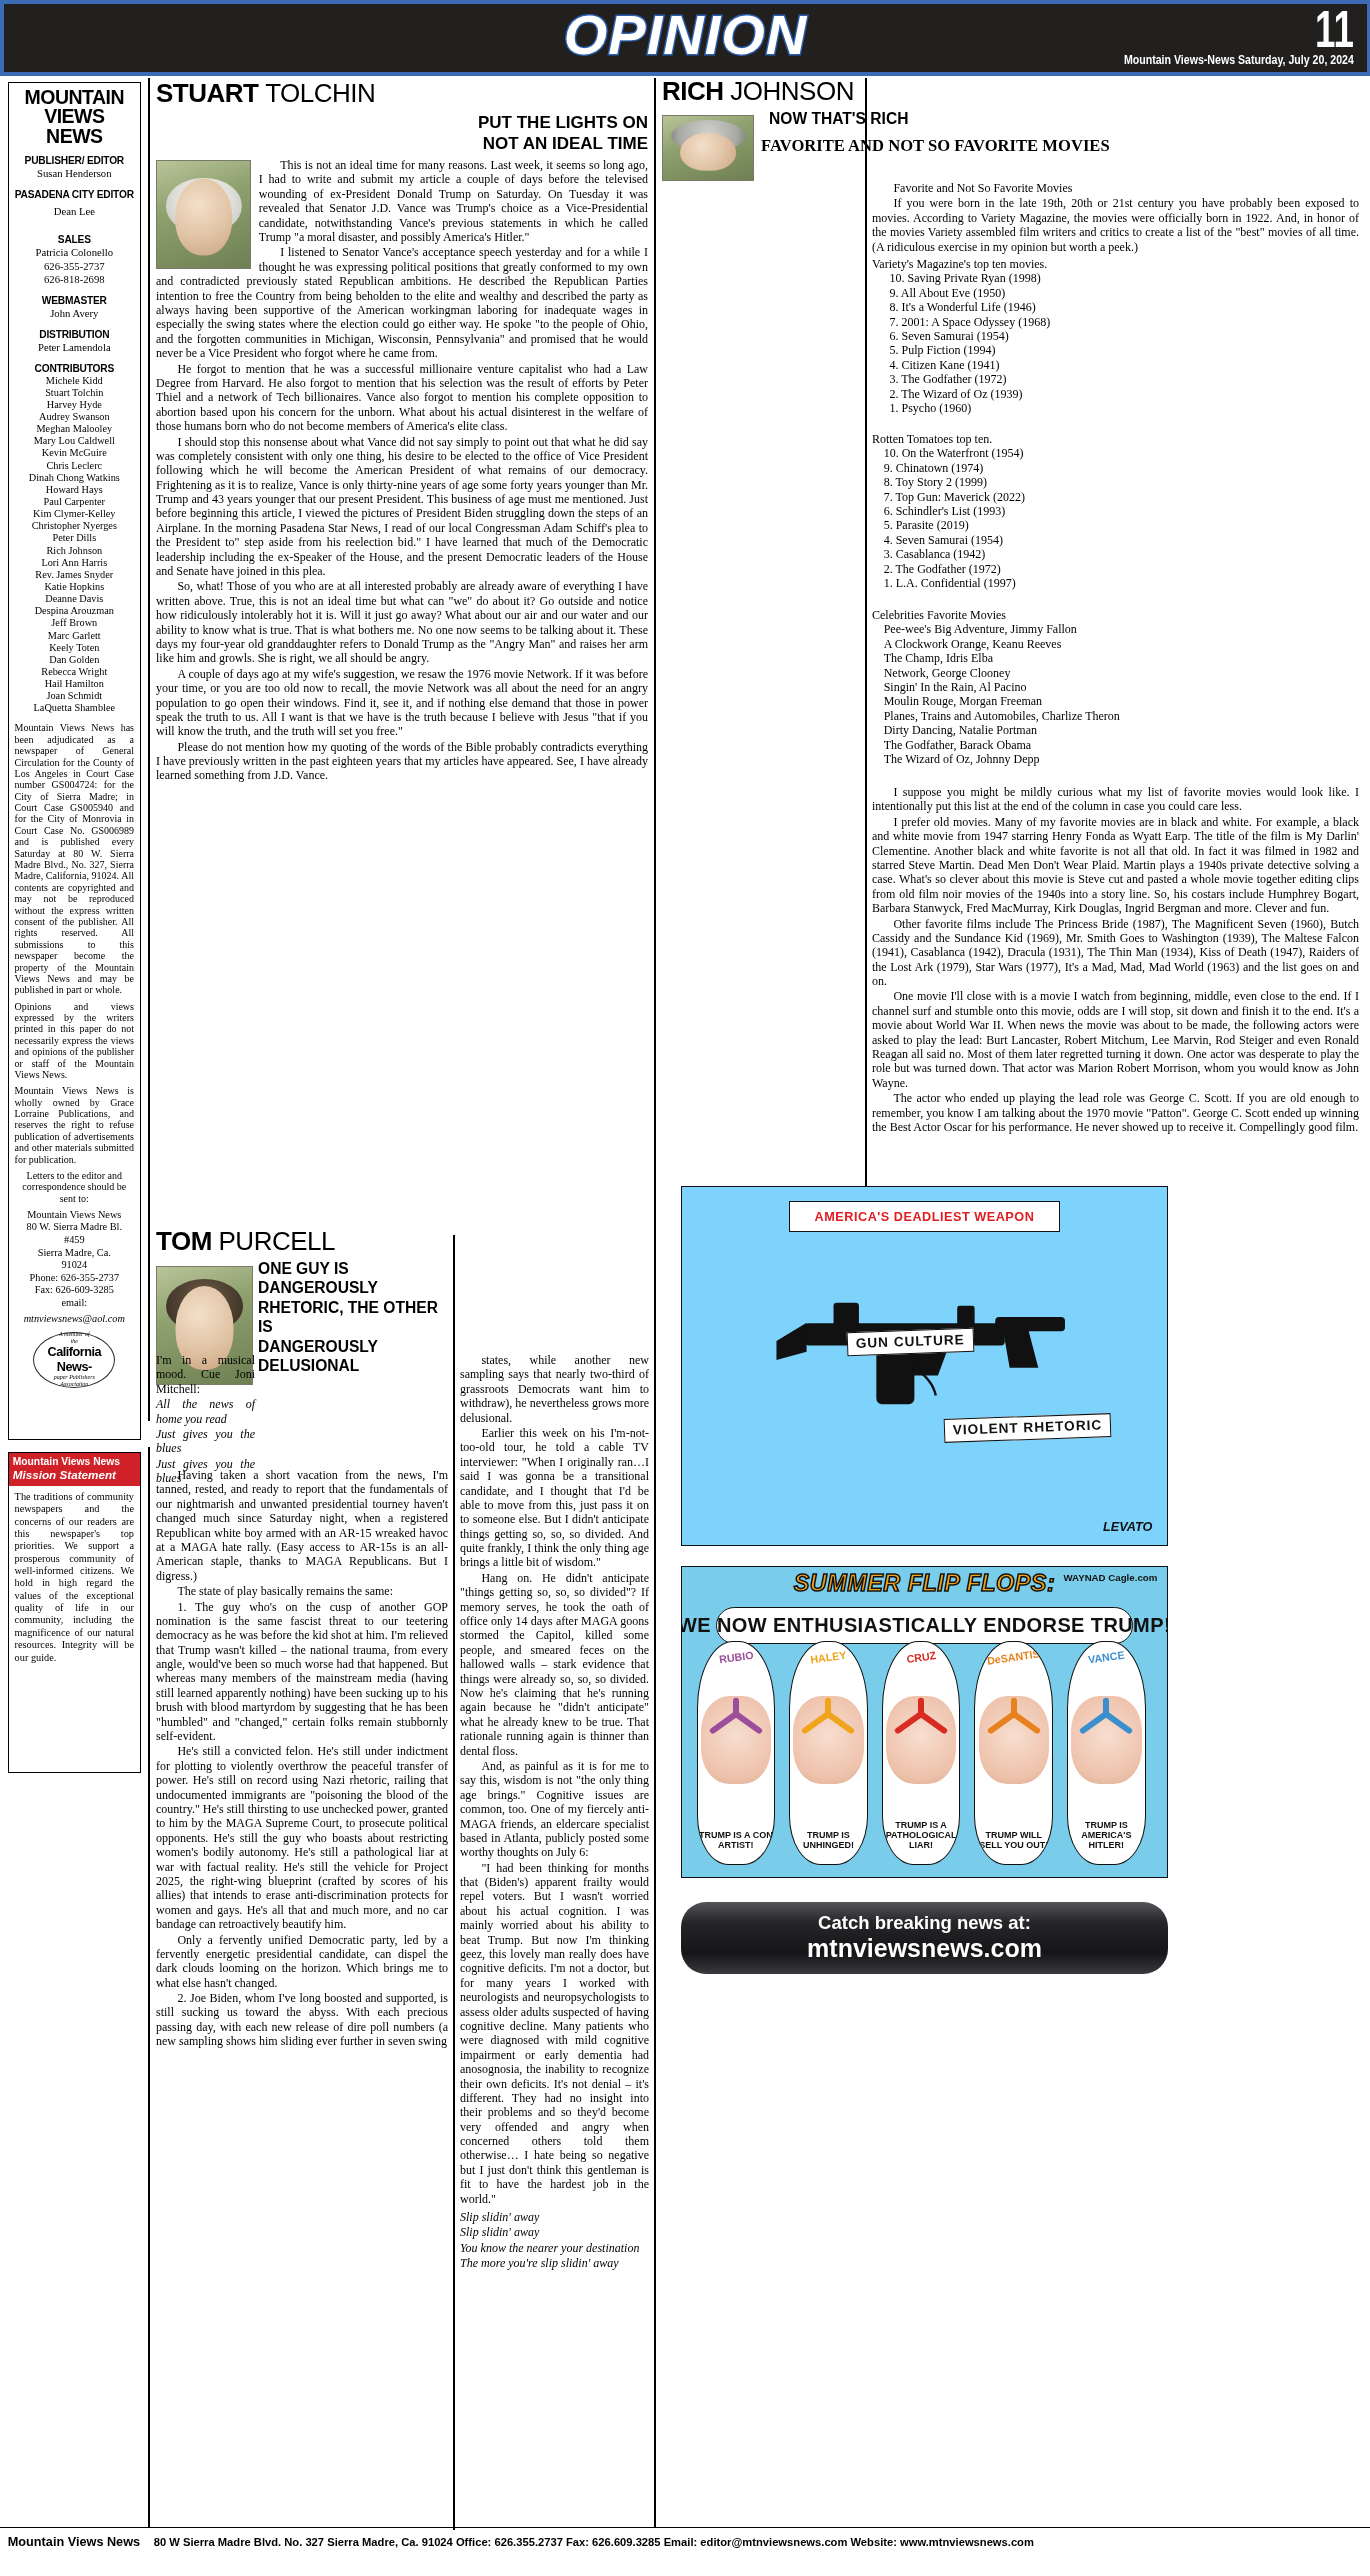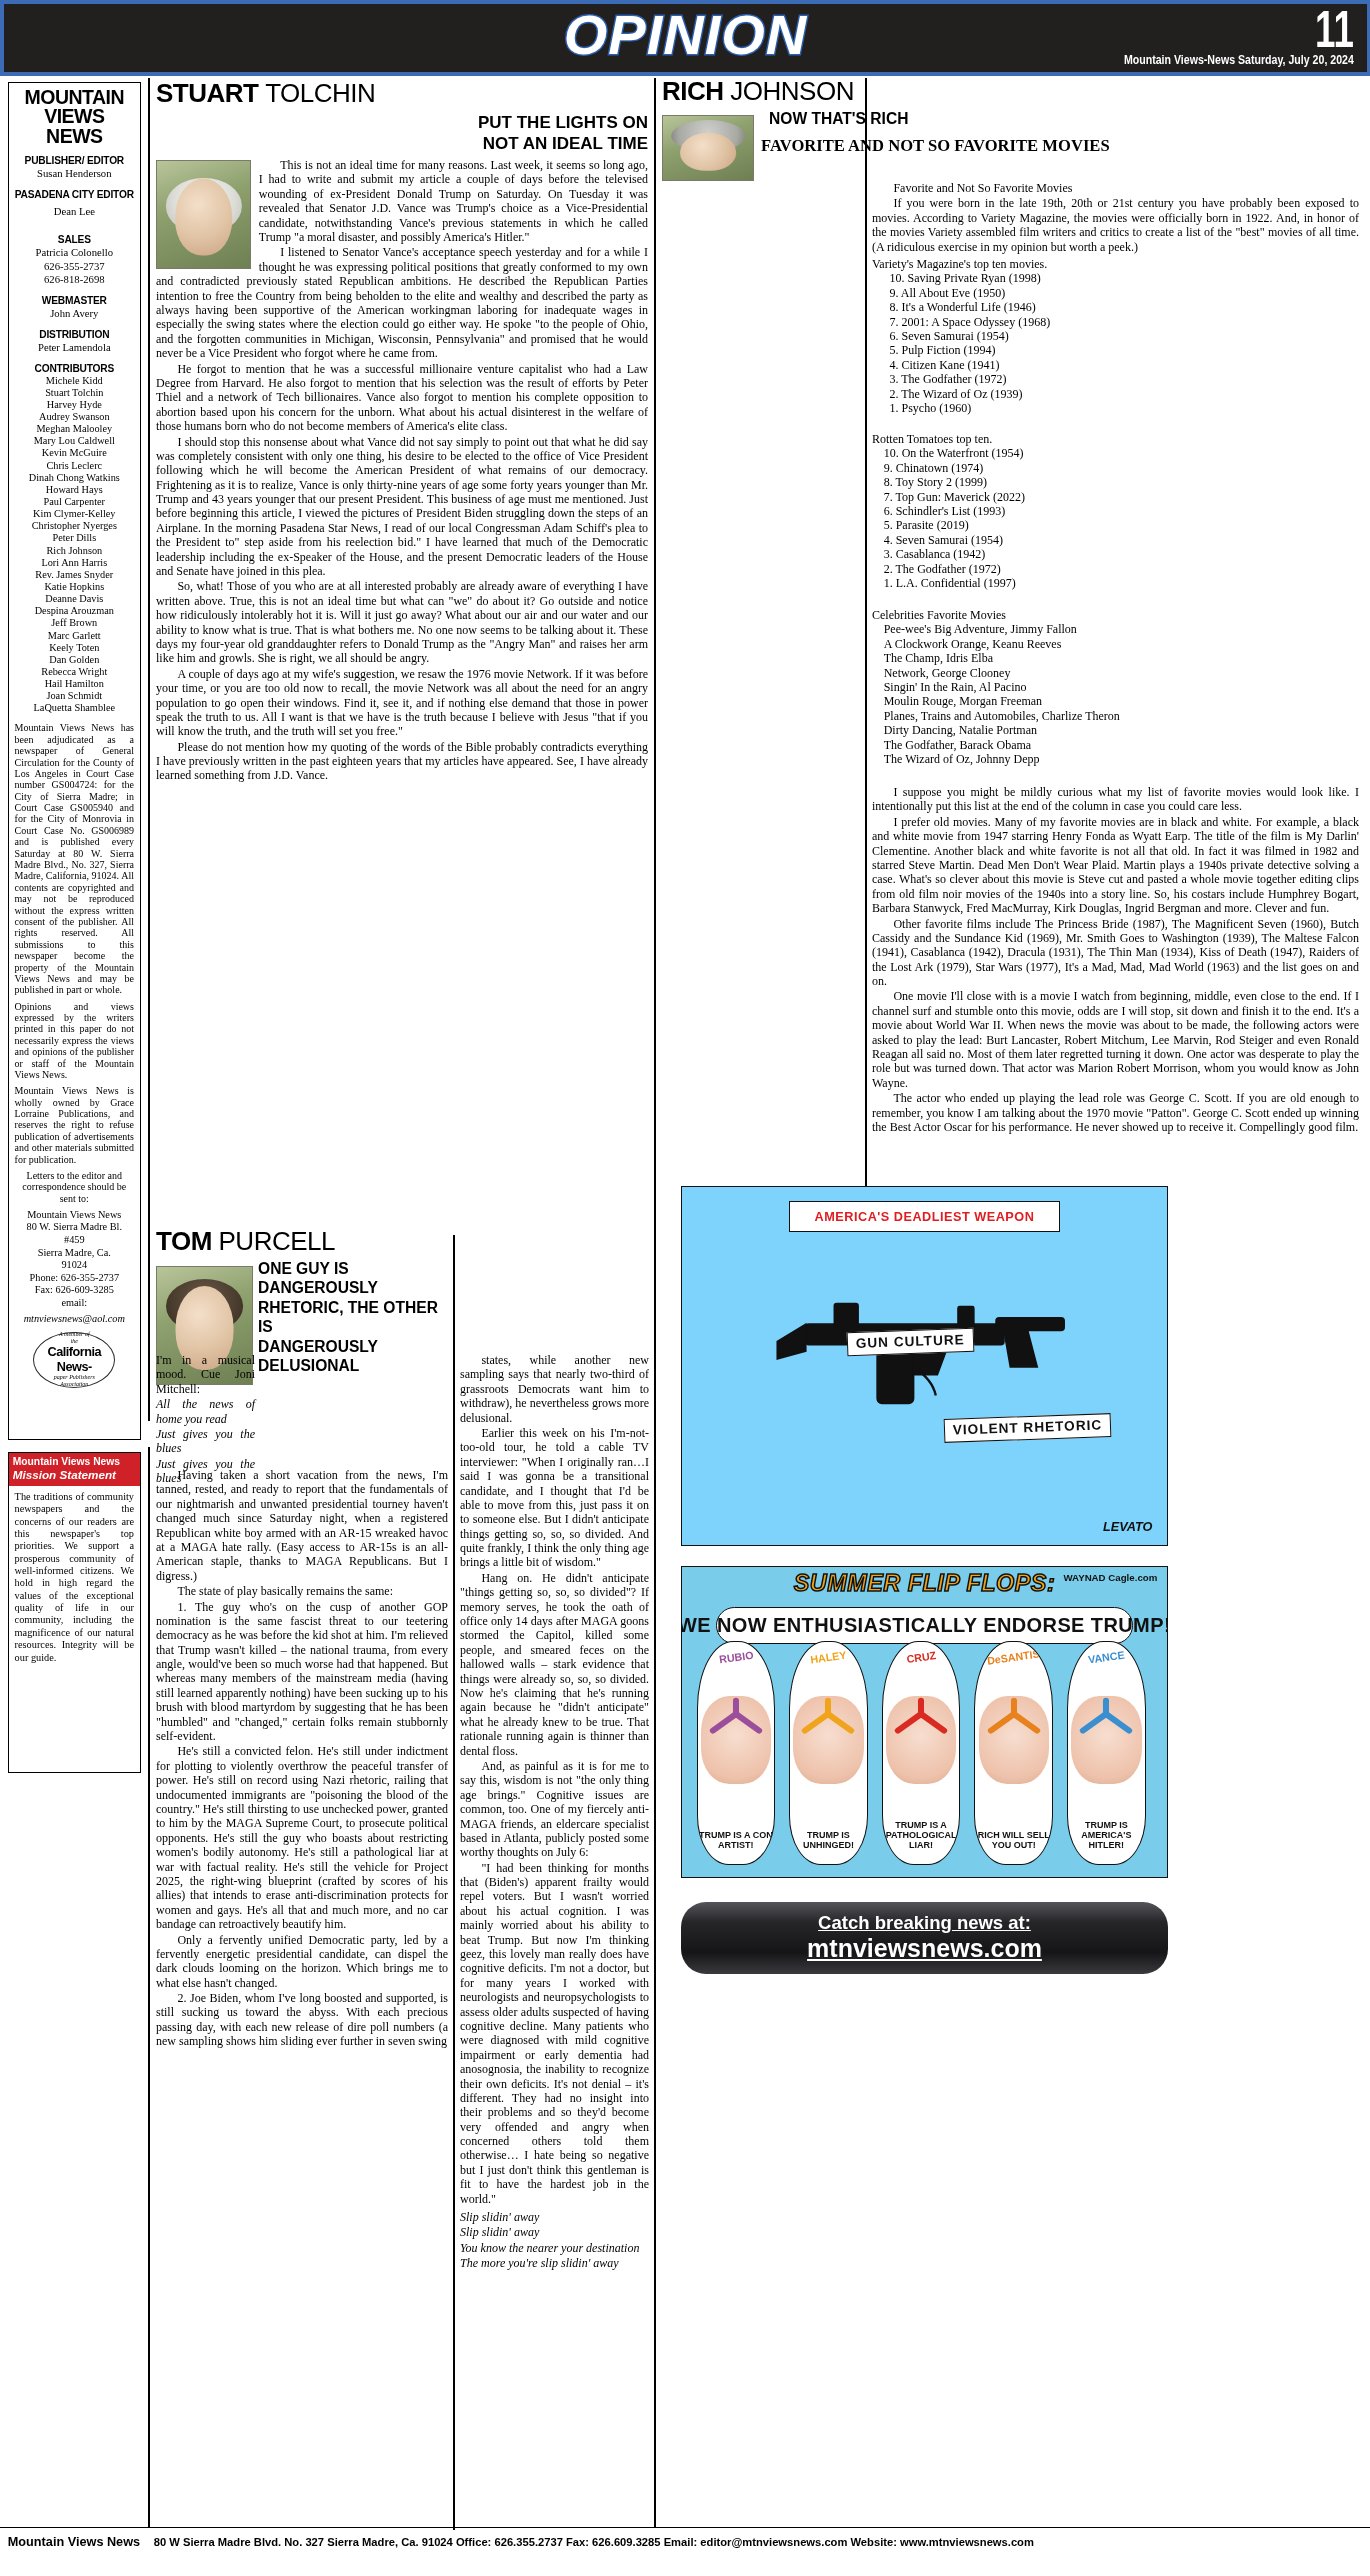--- a/index.html
+++ b/index.html
@@ -235,21 +235,20 @@
   }
 
   
   .pill {
     position: absolute; border-radius: 25px;
     background: linear-gradient(180deg,#55545a 0%,#262528 28%,#151417 70%,#3a393d 100%);
     display: flex; align-items: center; justify-content: center;
     color: #fff; text-align: center;
     font-family: "Liberation Sans", sans-serif; font-weight: bold;
     line-height: 1.18;
-    text-decoration: underline;
   }
   .pill .l1 { font-size: 18.5px; }
   .pill .l2 { font-size: 25px; }
 
   
   .footer {
     position: absolute; left: 0; top: 2527px; width: 1371px; height: 29px;
     border-top: 1.9px solid #000;
     display: flex; align-items: center;
     font-family: "Liberation Sans", sans-serif; font-weight: bold;
@@ -582,21 +581,21 @@
             </svg></div>
           <div class="name" style="color: rgb(217, 43, 33);">CRUZ</div>
           <div class="cap">TRUMP IS A PATHOLOGICAL LIAR!</div>
         </div>
         <div class="flop" style="left: 60.3%;">
           <div class="face2"></div>
           <div class="thong"><svg viewBox="0 0 100 60" style="width:100%;height:100%">
               <path d="M50 4 L50 28 M50 28 L8 58 M50 28 L92 58" stroke="#e8821e" stroke-width="11" fill="none" stroke-linecap="round"></path>
             </svg></div>
           <div class="name" style="color: rgb(232, 130, 30);">DeSANTIS</div>
-          <div class="cap">RICH WILL SELL YOU OUT!</div>
+          <div class="cap">TRUMP WILL SELL YOU OUT!</div>
         </div>
         <div class="flop" style="left: 79.4%;">
           <div class="face2"></div>
           <div class="thong"><svg viewBox="0 0 100 60" style="width:100%;height:100%">
               <path d="M50 4 L50 28 M50 28 L8 58 M50 28 L92 58" stroke="#3b8fcf" stroke-width="11" fill="none" stroke-linecap="round"></path>
             </svg></div>
           <div class="name" style="color: rgb(59, 143, 207);">VANCE</div>
           <div class="cap">TRUMP IS AMERICA'S HITLER!</div>
         </div>
       </div>

